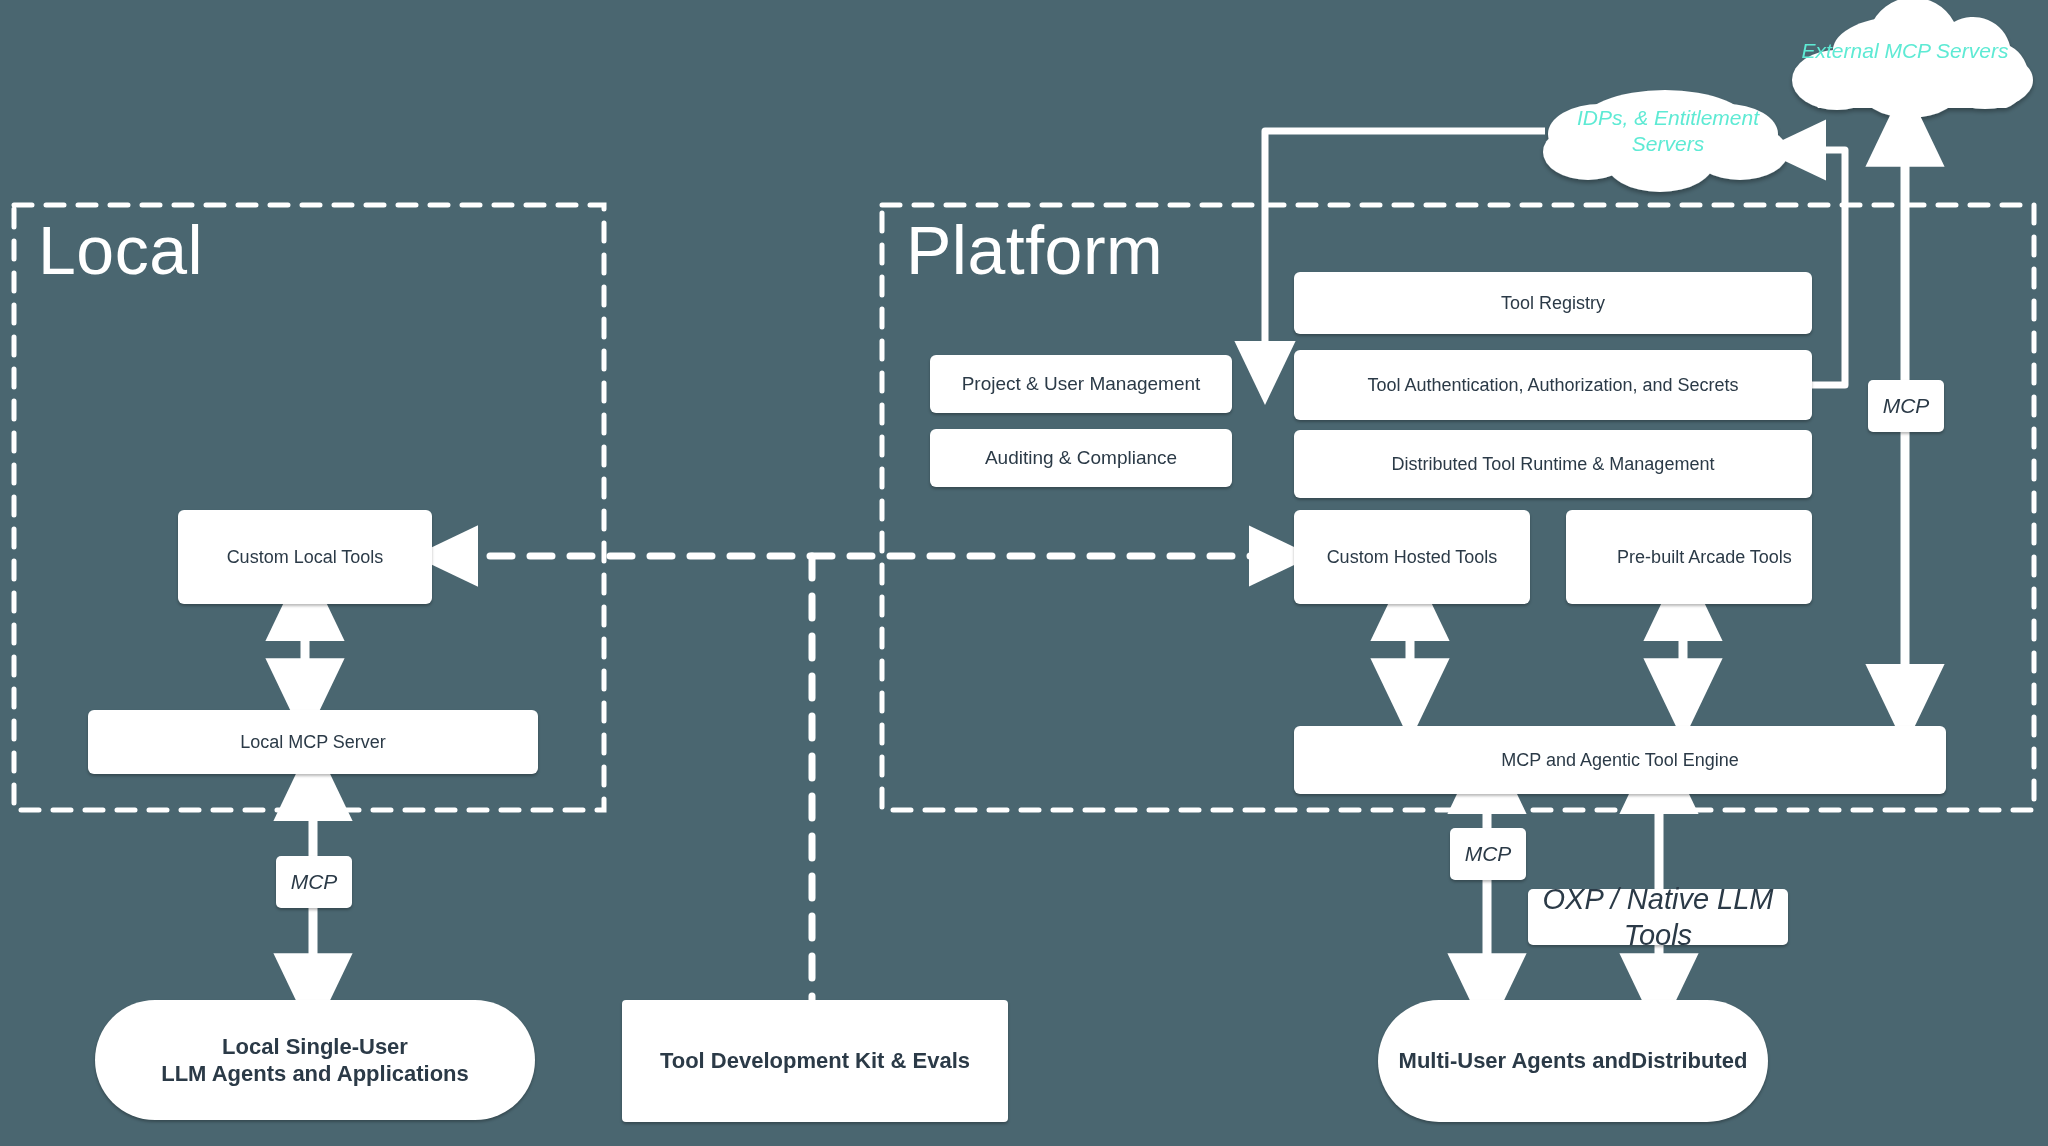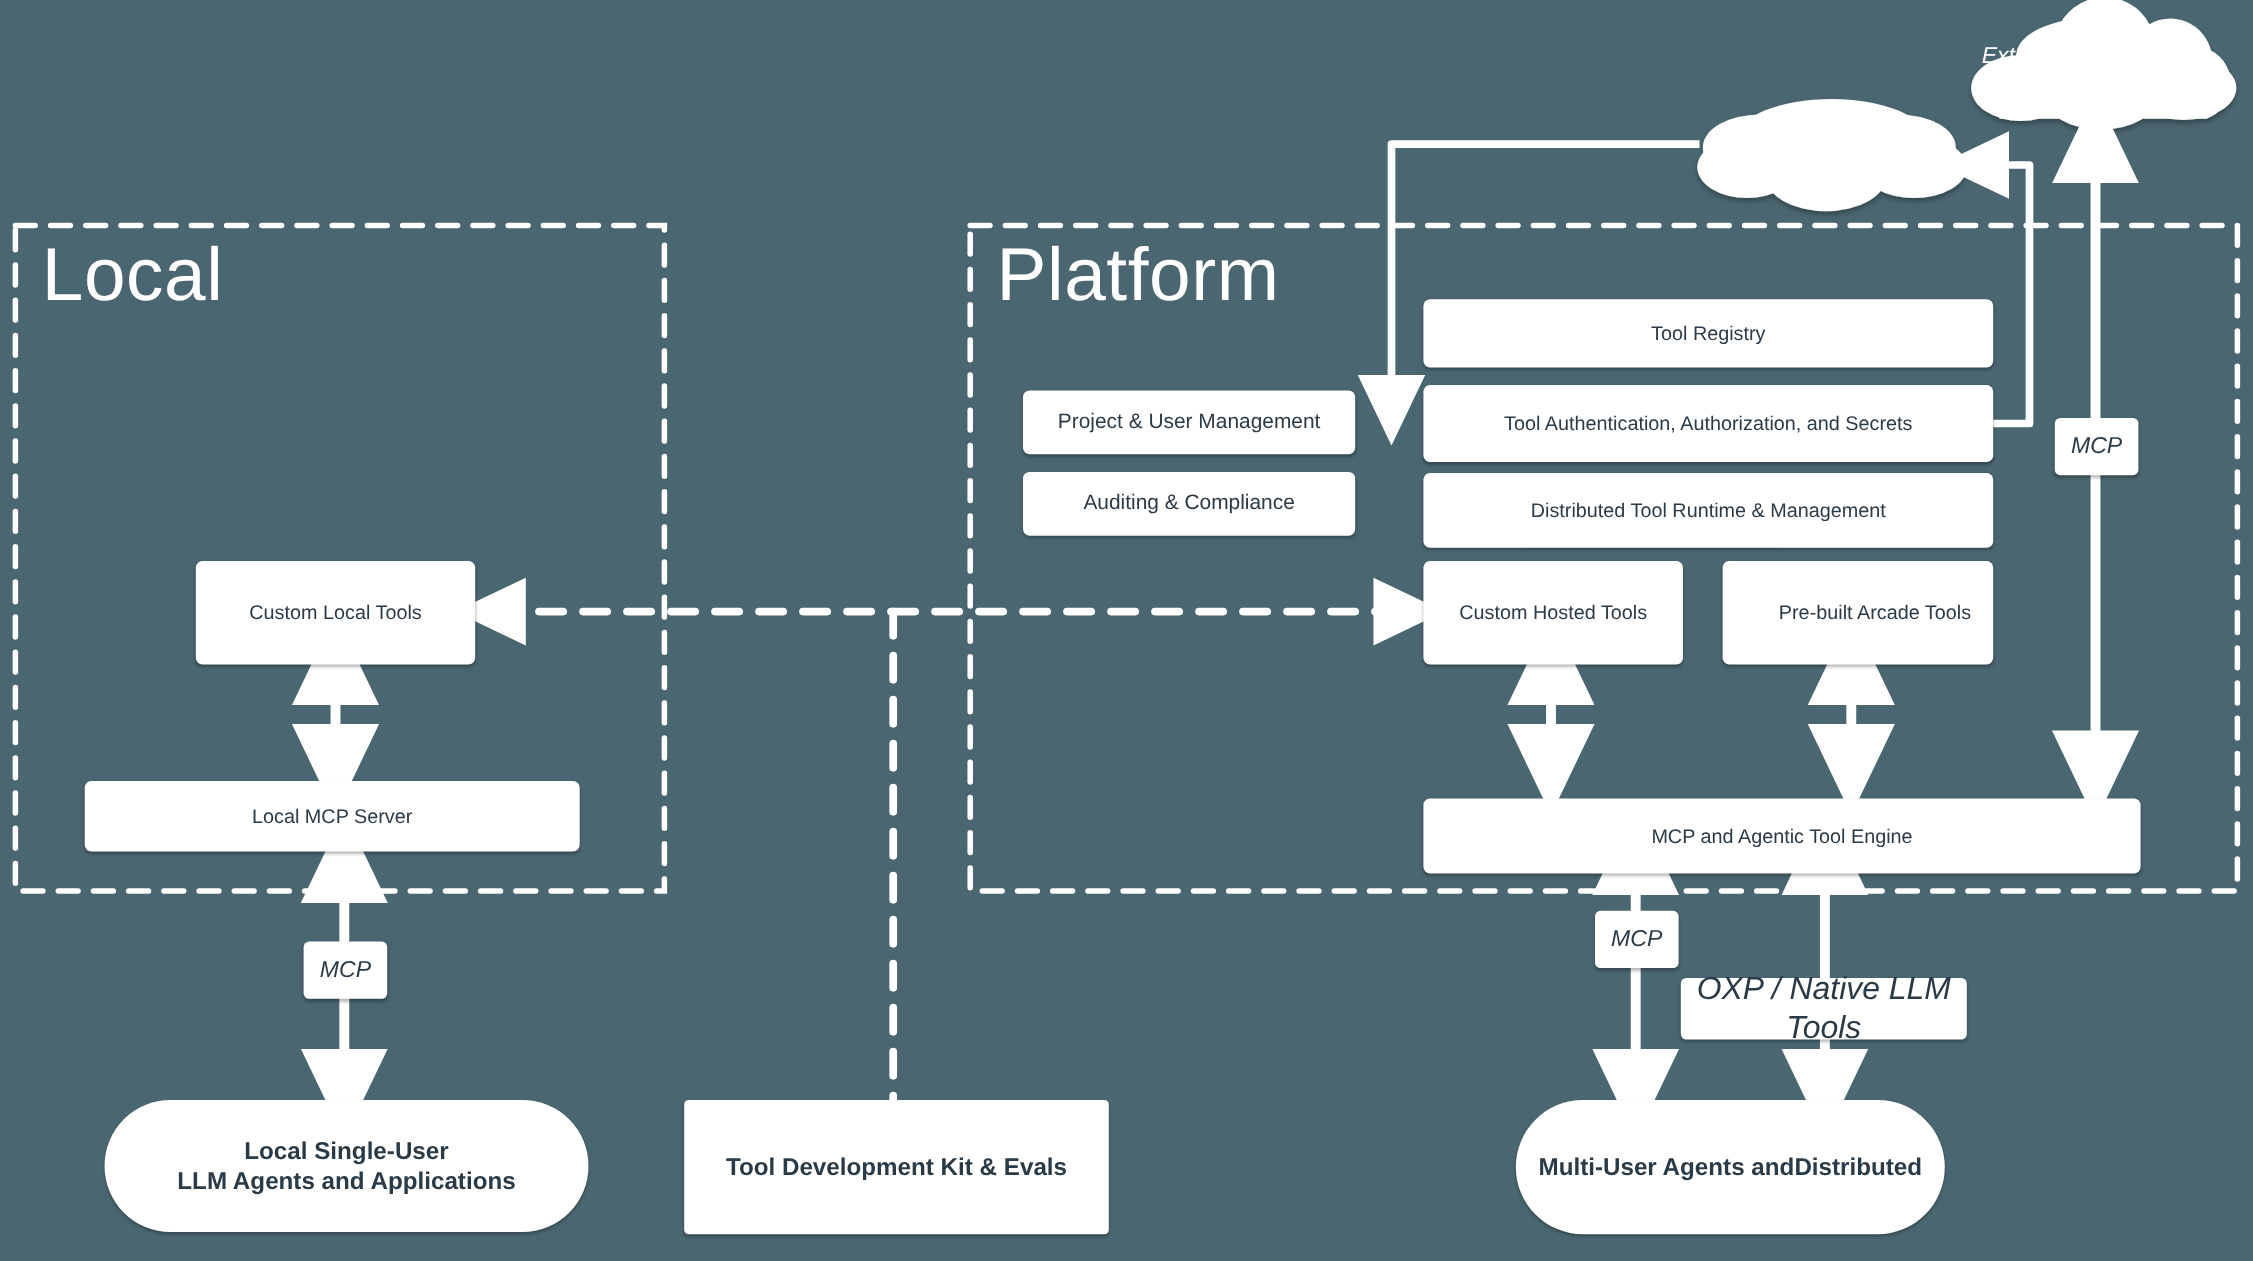--- a/index.html
+++ b/index.html
@@ -62,21 +62,21 @@
     font-size: 21px;
     border-radius: 5px;
   }
   .node.oxp {
     font-style: italic;
     font-size: 29px;
     border-radius: 5px;
   }
   .cloud-label {
     position: absolute;
-    color: #ffffff;
+    color: #5eead4;
     font-style: italic;
     font-size: 21px;
     text-align: center;
     line-height: 1.25;
     pointer-events: none;
     display: flex;
     align-items: center;
     justify-content: center;
   }
 </style>
@@ -191,21 +191,21 @@
 
   <div class="node oxp" style="left:1528px; top:889px; width:260px; height:56px;">OXP / Native LLM Tools</div>
 
   <div class="node pill" style="left:1378px; top:1000px; width:390px; height:122px; flex-direction:row;">
     <span>Multi-User Agents and</span>
     <span>Distributed</span>
   </div>
 
   <div class="node reg" style="left:178px; top:510px; width:254px; height:94px;">Custom Local Tools</div>
 
-  <div class="node reg" style="left:77px; top:710px; width:450px; height:64px;">Local MCP Server</div>
+  <div class="node reg" style="left:88px; top:710px; width:450px; height:64px;">Local MCP Server</div>
 
   <div class="node tag" style="left:276px; top:856px; width:76px; height:52px;">MCP</div>
 
   <div class="node pill" style="left:95px; top:1000px; width:440px; height:120px; flex-direction:column;">
     <span>Local Single-User</span>
     <span>LLM Agents and Applications</span>
   </div>
 
   <div class="node tdk" style="left:622px; top:1000px; width:386px; height:122px;">Tool Development Kit &amp; Evals</div>
 

